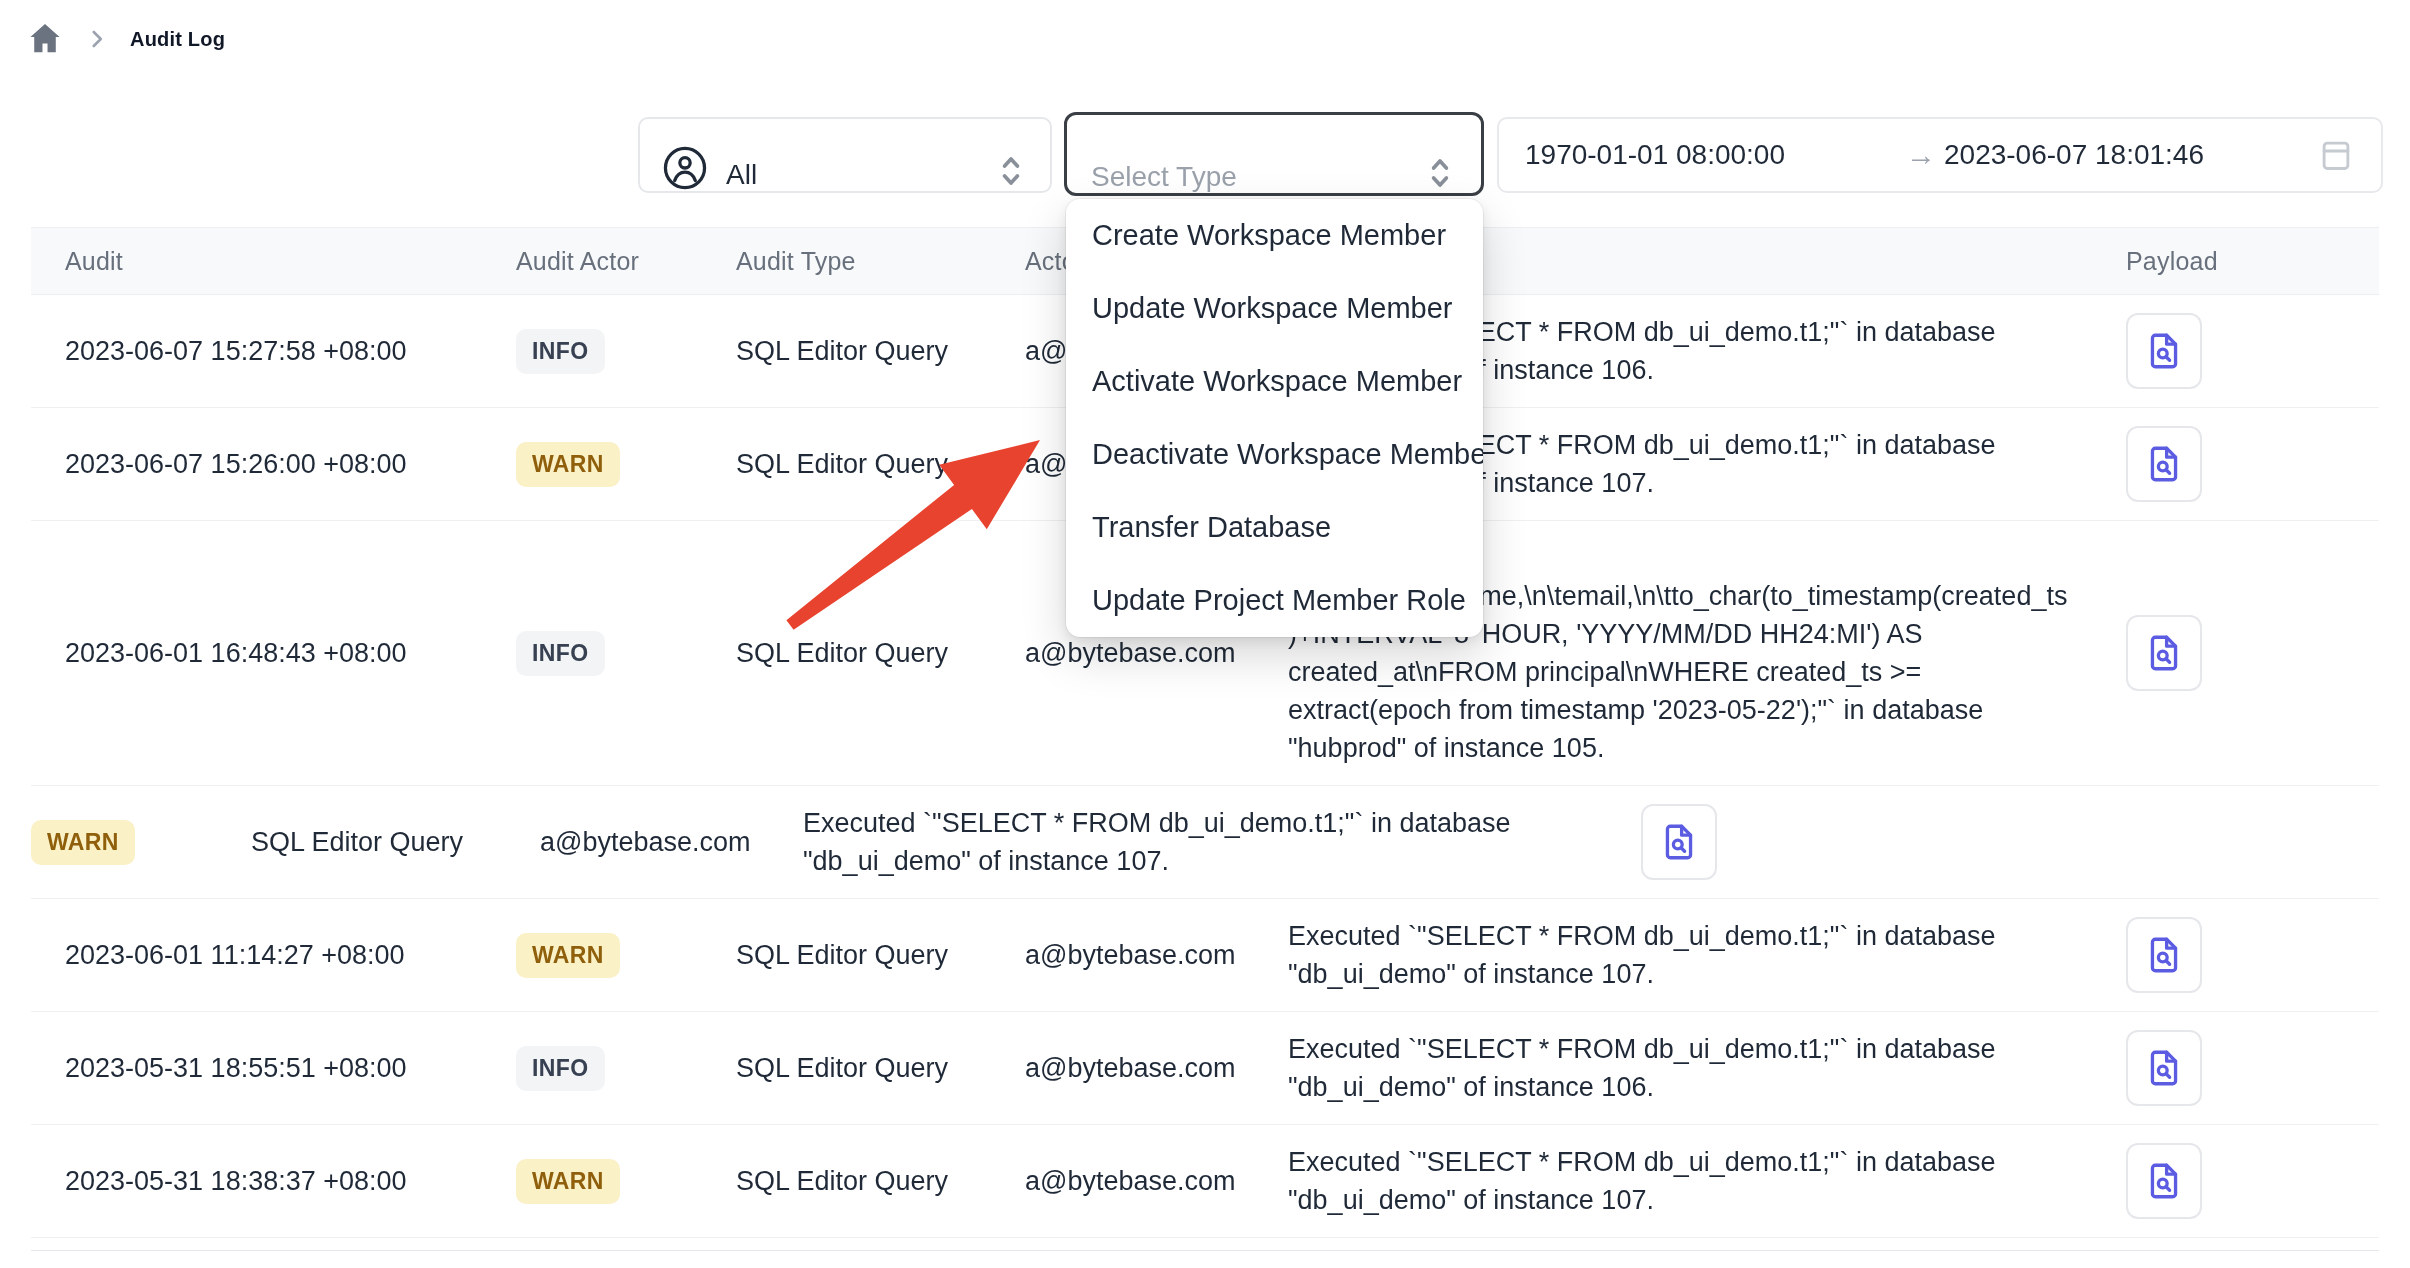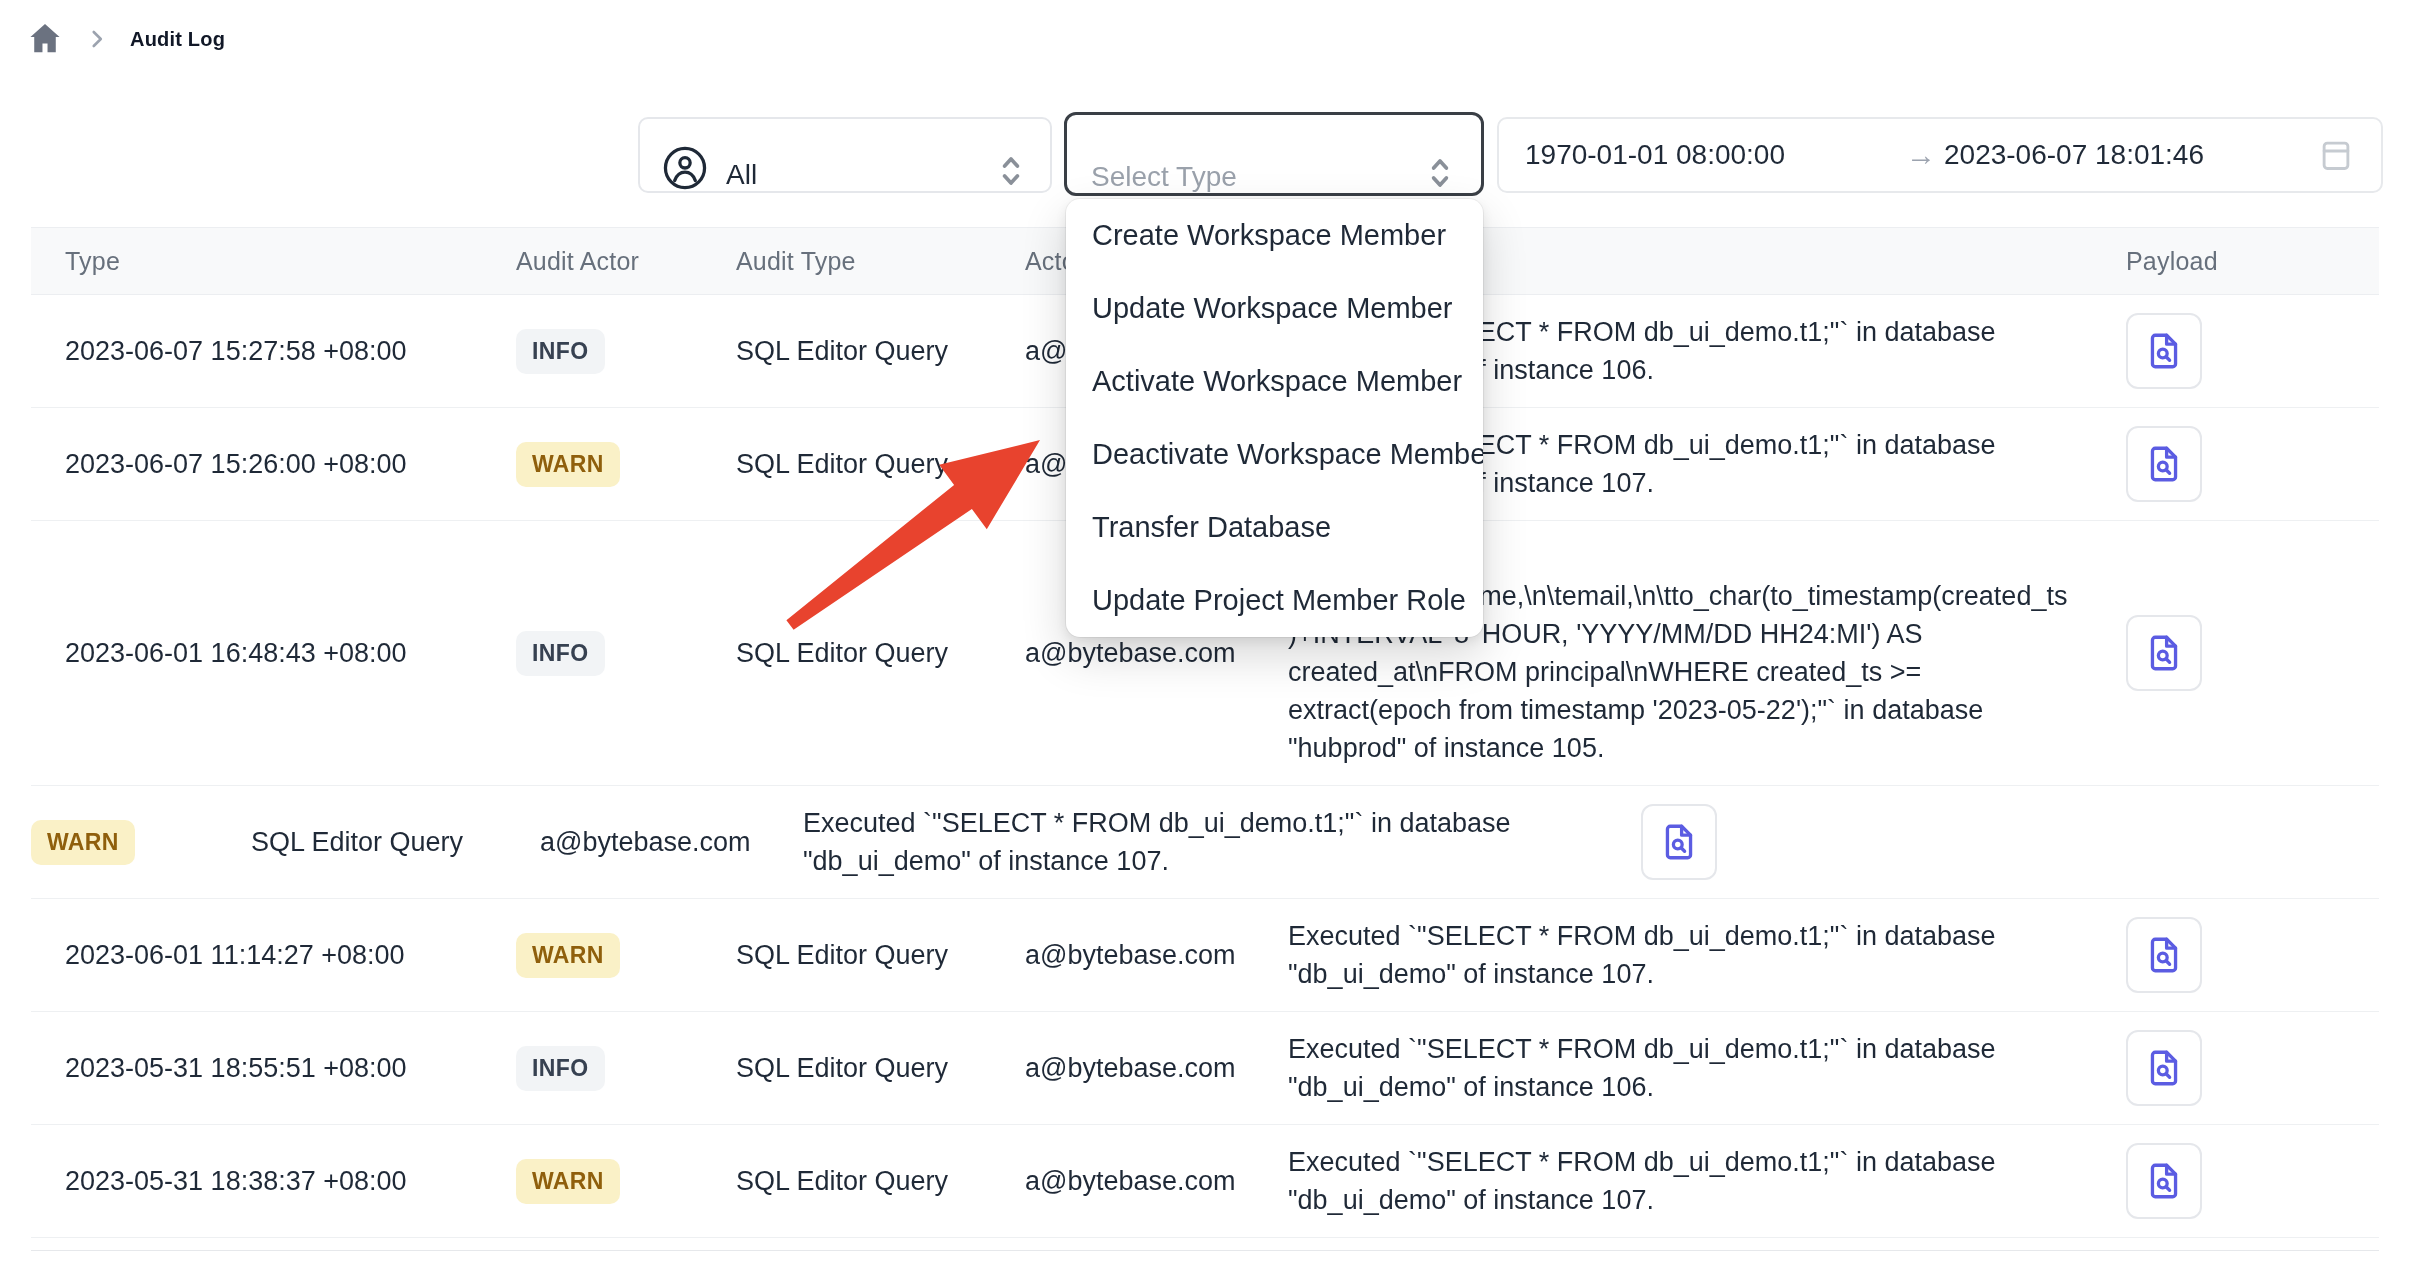--- a/index.html
+++ b/index.html
@@ -116,21 +116,21 @@
     <span class="icon">
       <svg width="38" height="38" viewBox="0 0 24 24" fill="none" stroke="#c6cbd1" stroke-width="1.8" stroke-linecap="round">
         <rect x="4.5" y="4.5" width="15" height="16" rx="2"></rect>
         <line x1="4.5" y1="9.5" x2="19.5" y2="9.5"></line>
       </svg>
     </span>
   </div>
 
   <div class="audit-table">
     <div class="thead">
-      <div class="col-time">Type</div>
+      <div class="col-time">Audit</div>
       <div class="col-level">Audit Actor</div>
       <div class="col-type">Audit Type</div>
       <div class="col-actor">Actor</div>
       <div class="col-comment">Comment</div>
       <div class="col-payload">Payload</div>
     </div>
     <div>
     <div class="trow">
       <div class="col-time cell-time">2023-06-07 15:27:58 +08:00</div>
       <div class="col-level"><span class="badge badge-info">INFO</span></div>

